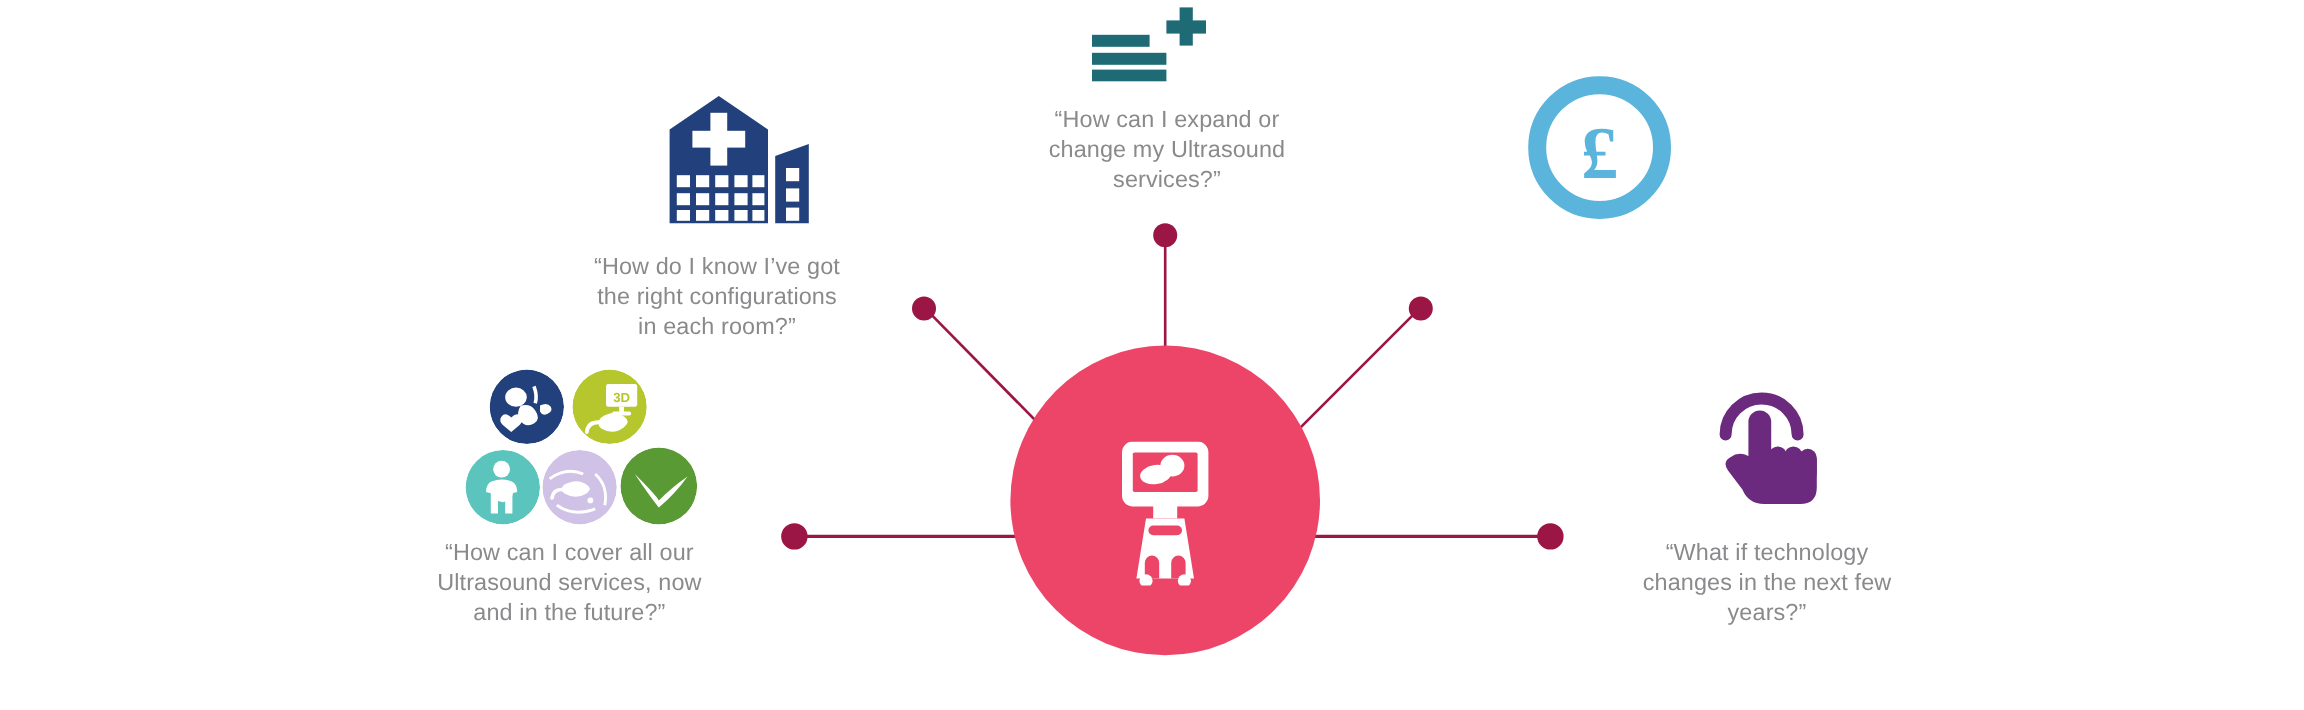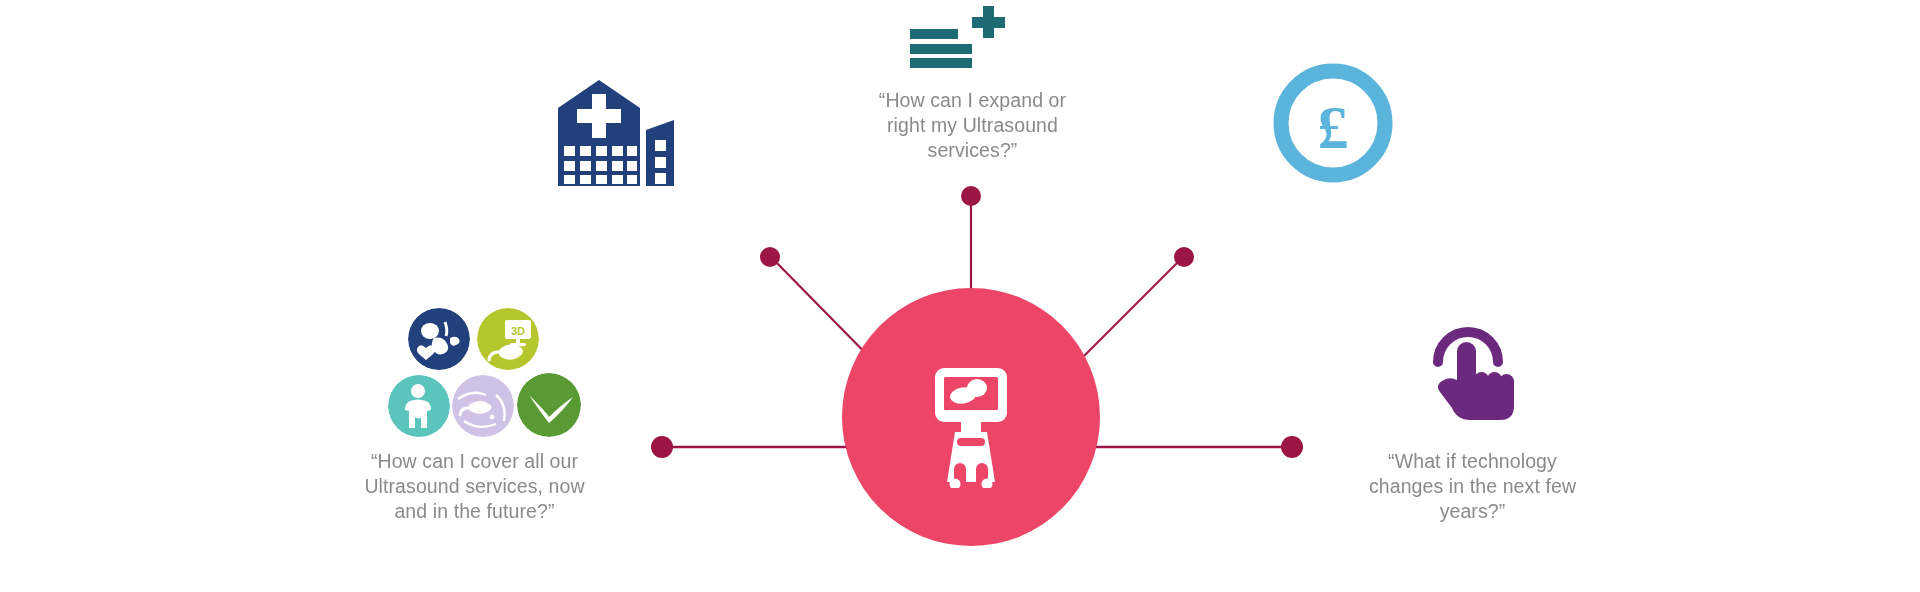--- a/index.html
+++ b/index.html
@@ -221,23 +221,26 @@
       <path d="M18 29 q11 -6 19 0 q5 3 0 7 q-9 6 -19 0 q-4 -3 0 -7 z"></path>
       <path d="M18 33 q-9 -1 -10 7" stroke="#ffffff" stroke-width="3" fill="none" stroke-linecap="round"></path>
     </g>
   </svg>
 
   <svg class="cluster-circle" style="left:517px;top:373px;width:64px;height:64px;" viewBox="0 0 64 64" aria-hidden="true">
     <circle cx="32" cy="32" r="32" fill="#5a9a34"></circle>
     <path d="M12 22 q18 18 20 22 q12 -12 24 -20 q-10 14 -24 26 q-8 -10 -20 -28 z" fill="#ffffff"></path>
   </svg>
 
+  <div class="caption" style="left:470px;top:210px;width:255px;">“How do I know I’ve got
+the right configurations
+in each room?”</div>
 
   <div class="caption" style="left:845px;top:88px;width:255px;">“How can I expand or
-right my Ultrasound
+change my Ultrasound
 services?”</div>
 
 
   <div class="caption" style="left:1345px;top:449px;width:255px;">“What if technology
 changes in the next few
 years?”</div>
 
   <div class="caption" style="left:342px;top:449px;width:265px;">“How can I cover all our
 Ultrasound services, now
 and in the future?”</div>

